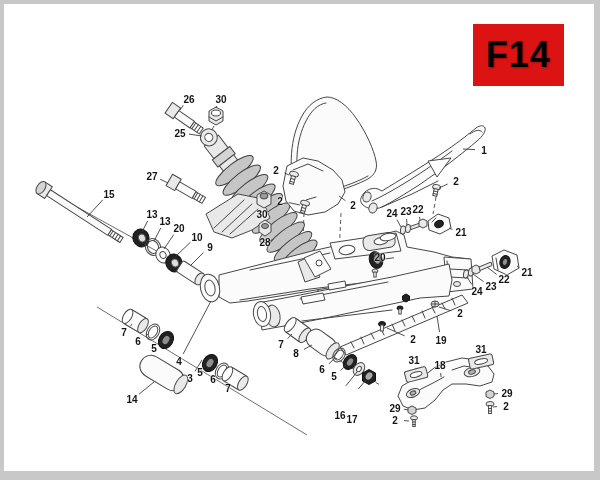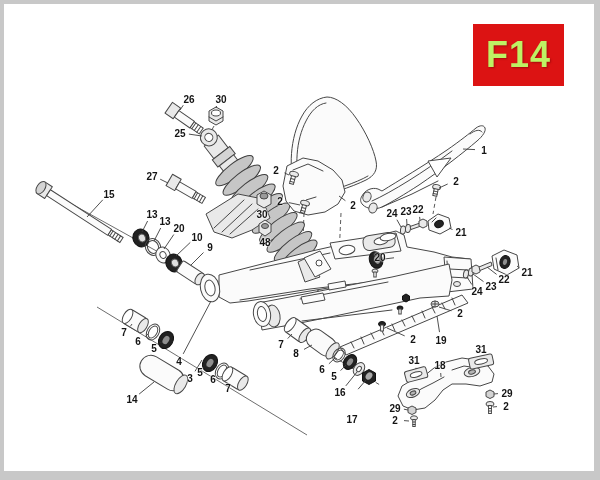--- a/index.html
+++ b/index.html
@@ -386,46 +386,46 @@
         <span class="callout" style="left: 504px; top: 279px;">22</span>
         <span class="callout" style="left: 491px; top: 286px;">23</span>
         <span class="callout" style="left: 477px; top: 291px;">24</span>
         <span class="callout" style="left: 109px; top: 194px;">15</span>
         <span class="callout" style="left: 152px; top: 214px;">13</span>
         <span class="callout" style="left: 165px; top: 221px;">13</span>
         <span class="callout" style="left: 179px; top: 228px;">20</span>
         <span class="callout" style="left: 197px; top: 237px;">10</span>
         <span class="callout" style="left: 210px; top: 247px;">9</span>
         <span class="callout" style="left: 262px; top: 214px;">30</span>
-        <span class="callout" style="left: 265px; top: 242px;">48</span>
+        <span class="callout" style="left: 265px; top: 242px;">28</span>
         <span class="callout" style="left: 124px; top: 332px;">7</span>
         <span class="callout" style="left: 138px; top: 341px;">6</span>
         <span class="callout" style="left: 154px; top: 348px;">5</span>
         <span class="callout" style="left: 179px; top: 361px;">4</span>
         <span class="callout" style="left: 190px; top: 378px;">3</span>
         <span class="callout" style="left: 132px; top: 399px;">14</span>
         <span class="callout" style="left: 200px; top: 372px;">5</span>
         <span class="callout" style="left: 213px; top: 379px;">6</span>
         <span class="callout" style="left: 228px; top: 388px;">7</span>
         <span class="callout" style="left: 281px; top: 344px;">7</span>
         <span class="callout" style="left: 296px; top: 353px;">8</span>
         <span class="callout" style="left: 322px; top: 369px;">6</span>
         <span class="callout" style="left: 334px; top: 376px;">5</span>
-        <span class="callout" style="left: 340px; top: 392px; text-align: right;">16</span>
+        <span class="callout" style="left: 340px; top: 415px; text-align: right;">16</span>
         <span class="callout" style="left: 352px; top: 395px; margin-top: 24px;">17</span>
         <span class="callout" style="left: 460px; top: 313px;">2</span>
         <span class="callout" style="left: 413px; top: 339px;">2</span>
         <span class="callout" style="left: 441px; top: 340px; text-align: center;">19</span>
         <span class="callout" style="left: 414px; top: 360px;">31</span>
         <span class="callout" style="left: 440px; top: 365px; text-align: center;">18</span>
         <span class="callout" style="left: 481px; top: 349px;">31</span>
         <span class="callout" style="left: 507px; top: 393px;">29</span>
         <span class="callout" style="left: 506px; top: 406px;">2</span>
         <span class="callout" style="left: 395px; top: 408px;">29</span>
         <span class="callout" style="left: 395px; top: 420px;">2</span>
       </div>
 
-    <div class="badge" style="background: rgb(220, 19, 19); color: #bef264;">
+    <div class="badge" style="background: rgb(220, 19, 19); color: #000000;">
       <span>F14</span>
     </div>
 
   </div>
 </div>
 
 </body></html>

